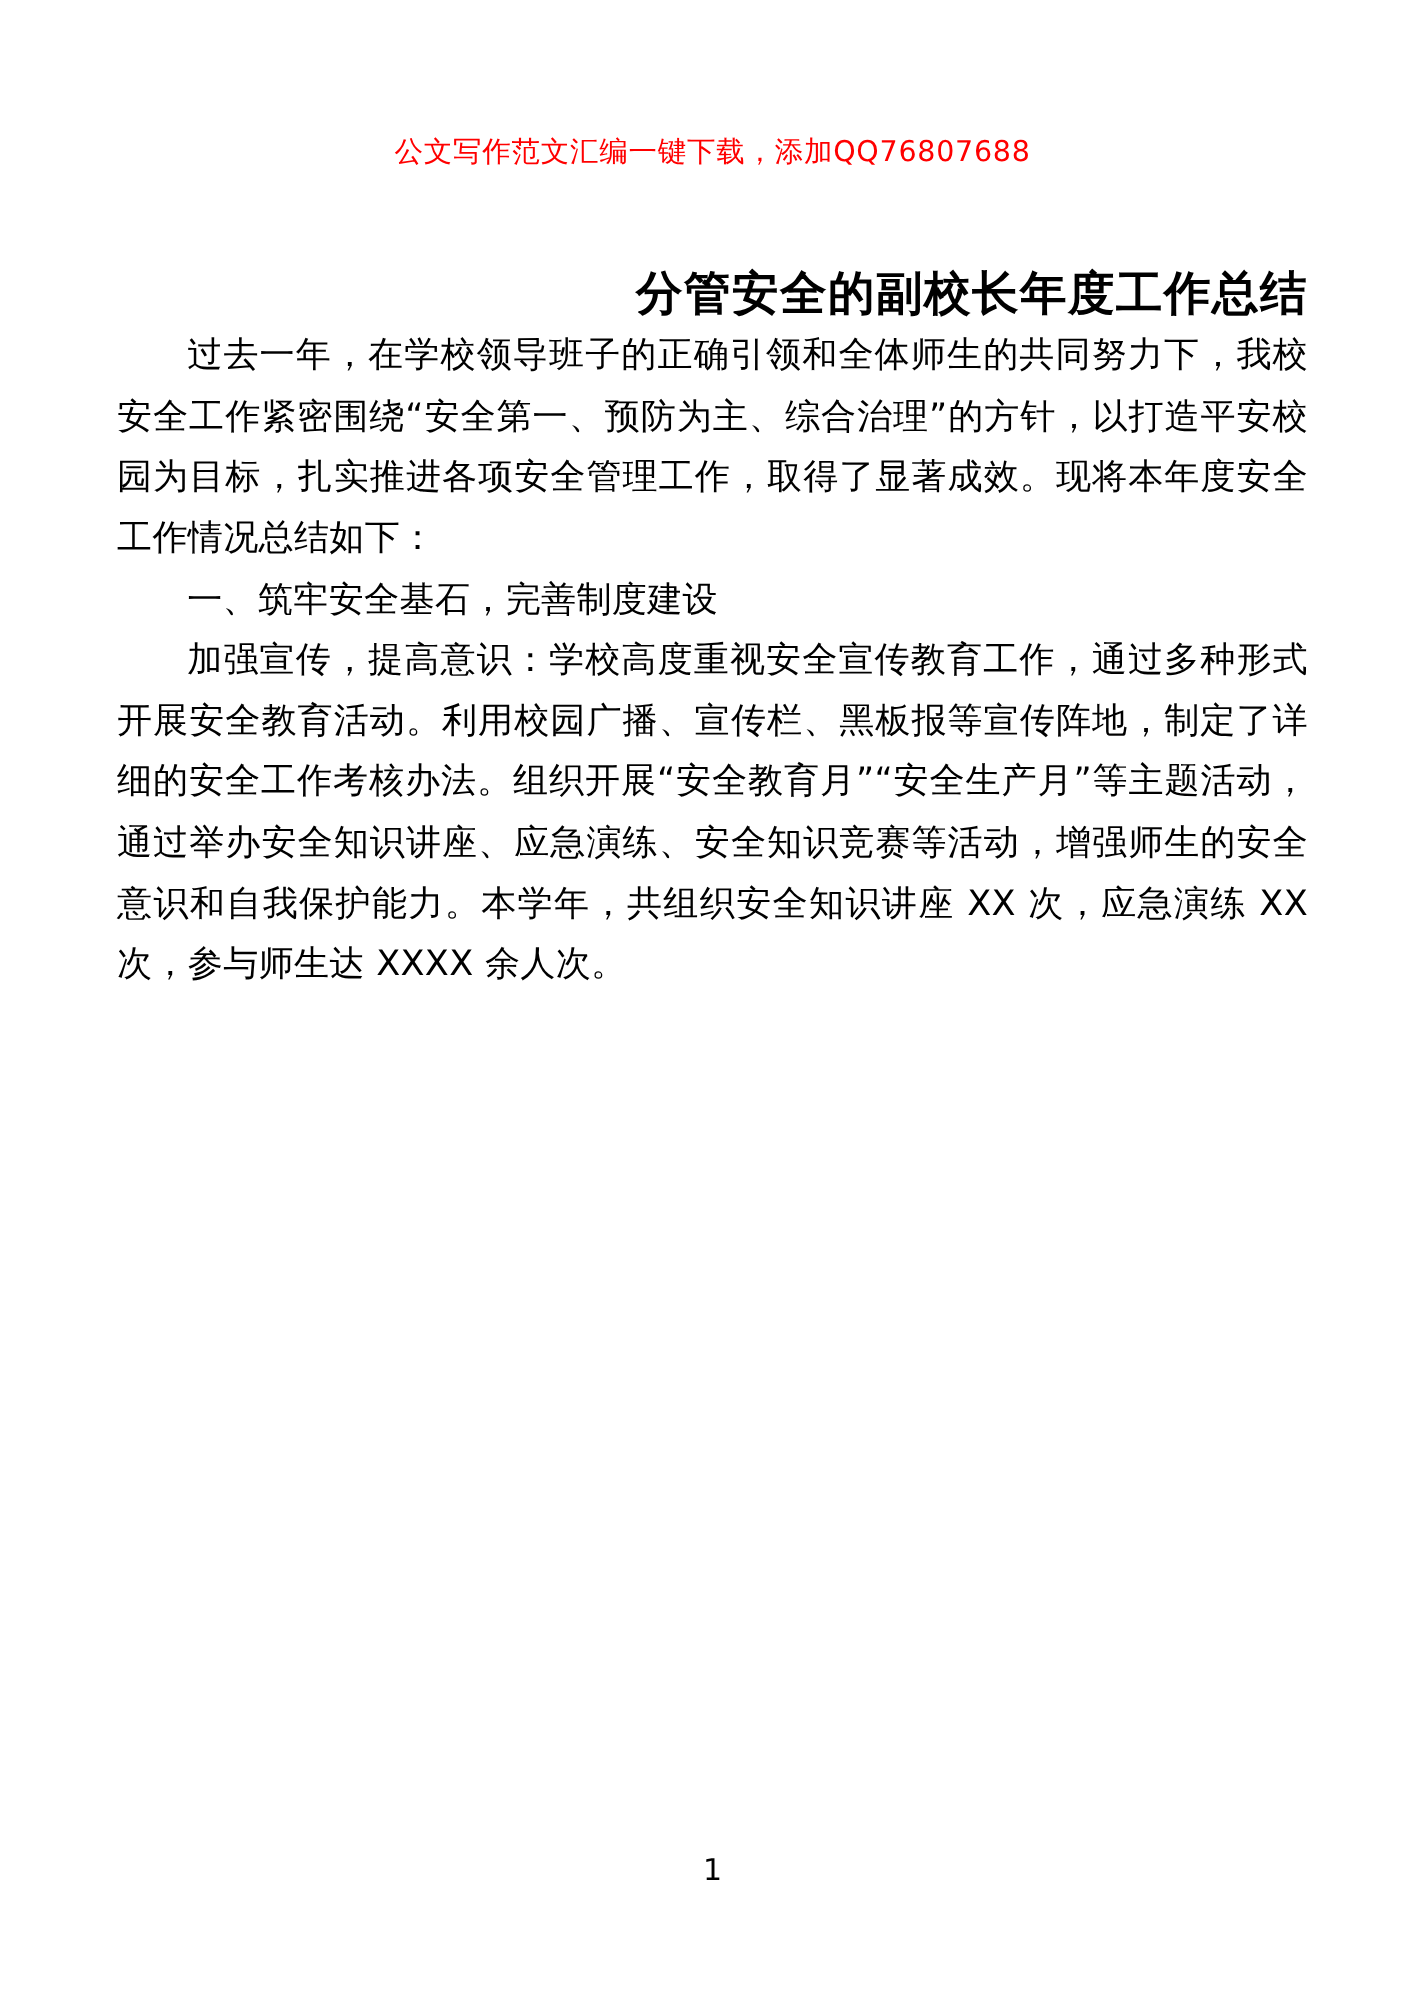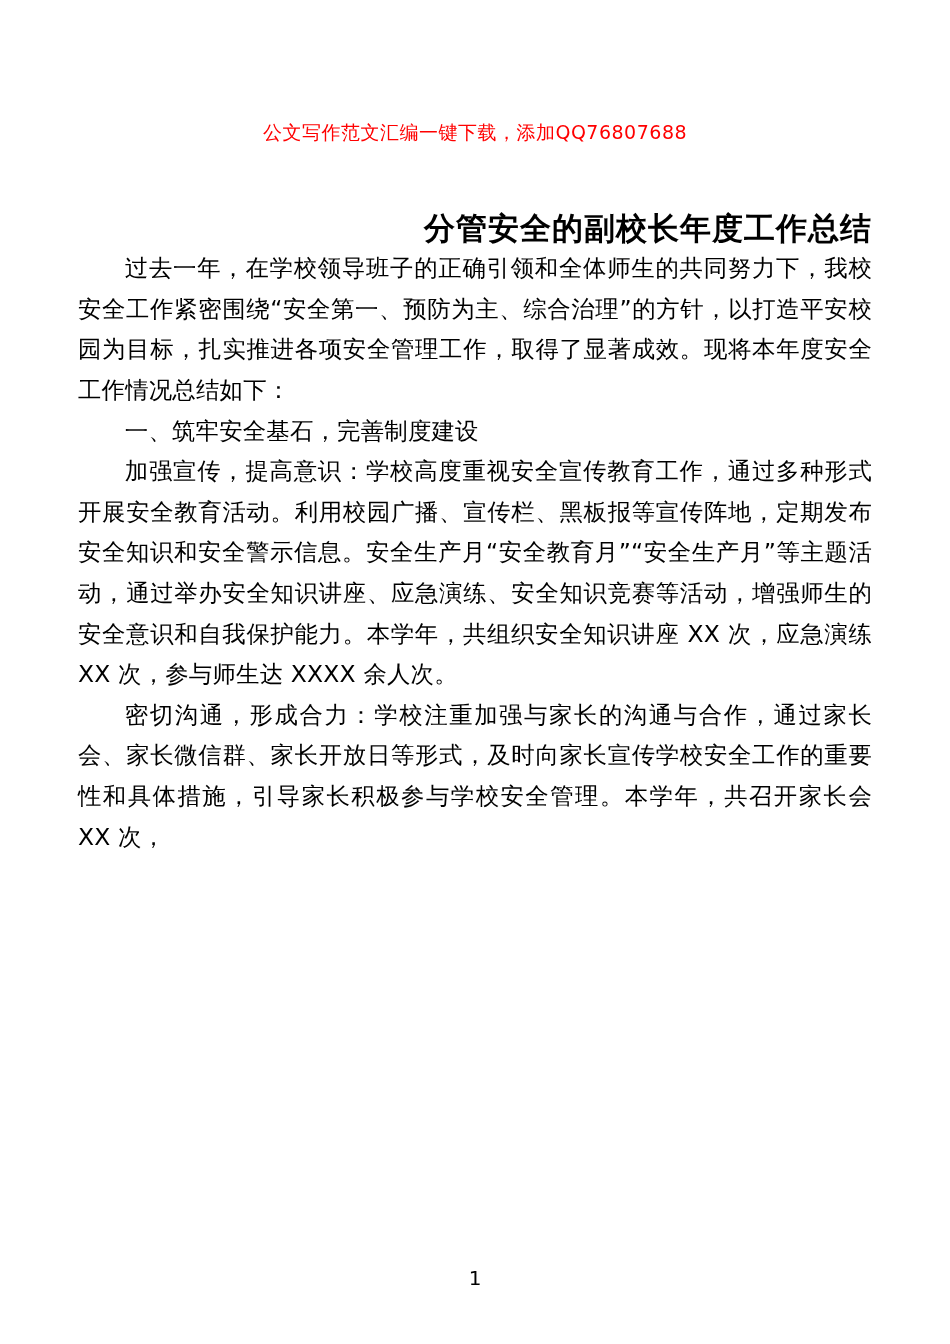--- a/index.html
+++ b/index.html
@@ -23,21 +23,20 @@
     position: relative;
   }
   .watermark {
     text-align: center;
     color: #ff0000;
     font-size: 19px;
     letter-spacing: 0.5px;
     padding-top: 88px;
     font-family: "DejaVu Sans", "Liberation Sans", sans-serif;
     white-space: nowrap;
-    margin-top: 32px;
   }
   .doc-title {
     text-align: right;
     font-size: 31px;
     font-weight: bold;
     letter-spacing: 1px;
     margin-top: 62px;
     margin-bottom: 0;
     line-height: 1.3;
   }
@@ -68,19 +67,18 @@
 
 <div class="page">
 
   <div class="watermark">公文写作范文汇编一键下载，添加QQ76807688</div>
 
   <h1 class="doc-title">分管安全的副校长年度工作总结</h1>
 
   <div class="body-text">
     <p class="para">过去一年，在学校领导班子的正确引领和全体师生的共同努力下，我校安全工作紧密围绕“安全第一、预防为主、综合治理”的方针，以打造平安校园为目标，扎实推进各项安全管理工作，取得了显著成效。现将本年度安全工作情况总结如下：</p>
     <p class="para">一、筑牢安全基石，完善制度建设</p>
-    <p class="para">加强宣传，提高意识：学校高度重视安全宣传教育工作，通过多种形式开展安全教育活动。利用校园广播、宣传栏、黑板报等宣传阵地，定期发布安全知识和安全警示信息。安全生产月“安全教育月”“安全生产月”等主题活动，通过举办安全知识讲座、应急演练、安全知识竞赛等活动，增强师生的安全意识和自我保护能力。本学年，共组织安全知识讲座 XX 次，应急演练 XX 次，参与师生达 XXXX 余人次。</p>
-    <p class="para">密切沟通，形成合力：学校注重加强与家长的沟通与合作，通过家长会、家长微信群、家长开放日等形式，及时向家长宣传学校安全工作的重要性和具体措施，引导家长积极参与学校安全管理。本学年，共召开家长会 XX 次，</p>
+    <p class="para">加强宣传，提高意识：学校高度重视安全宣传教育工作，通过多种形式开展安全教育活动。利用校园广播、宣传栏、黑板报等宣传阵地，制定了详细的安全工作考核办法。组织开展“安全教育月”“安全生产月”等主题活动，通过举办安全知识讲座、应急演练、安全知识竞赛等活动，增强师生的安全意识和自我保护能力。本学年，共组织安全知识讲座 XX 次，应急演练 XX 次，参与师生达 XXXX 余人次。</p>
   </div>
 
   <div class="page-number">1</div>
 
 </div>
 
 </body></html>

